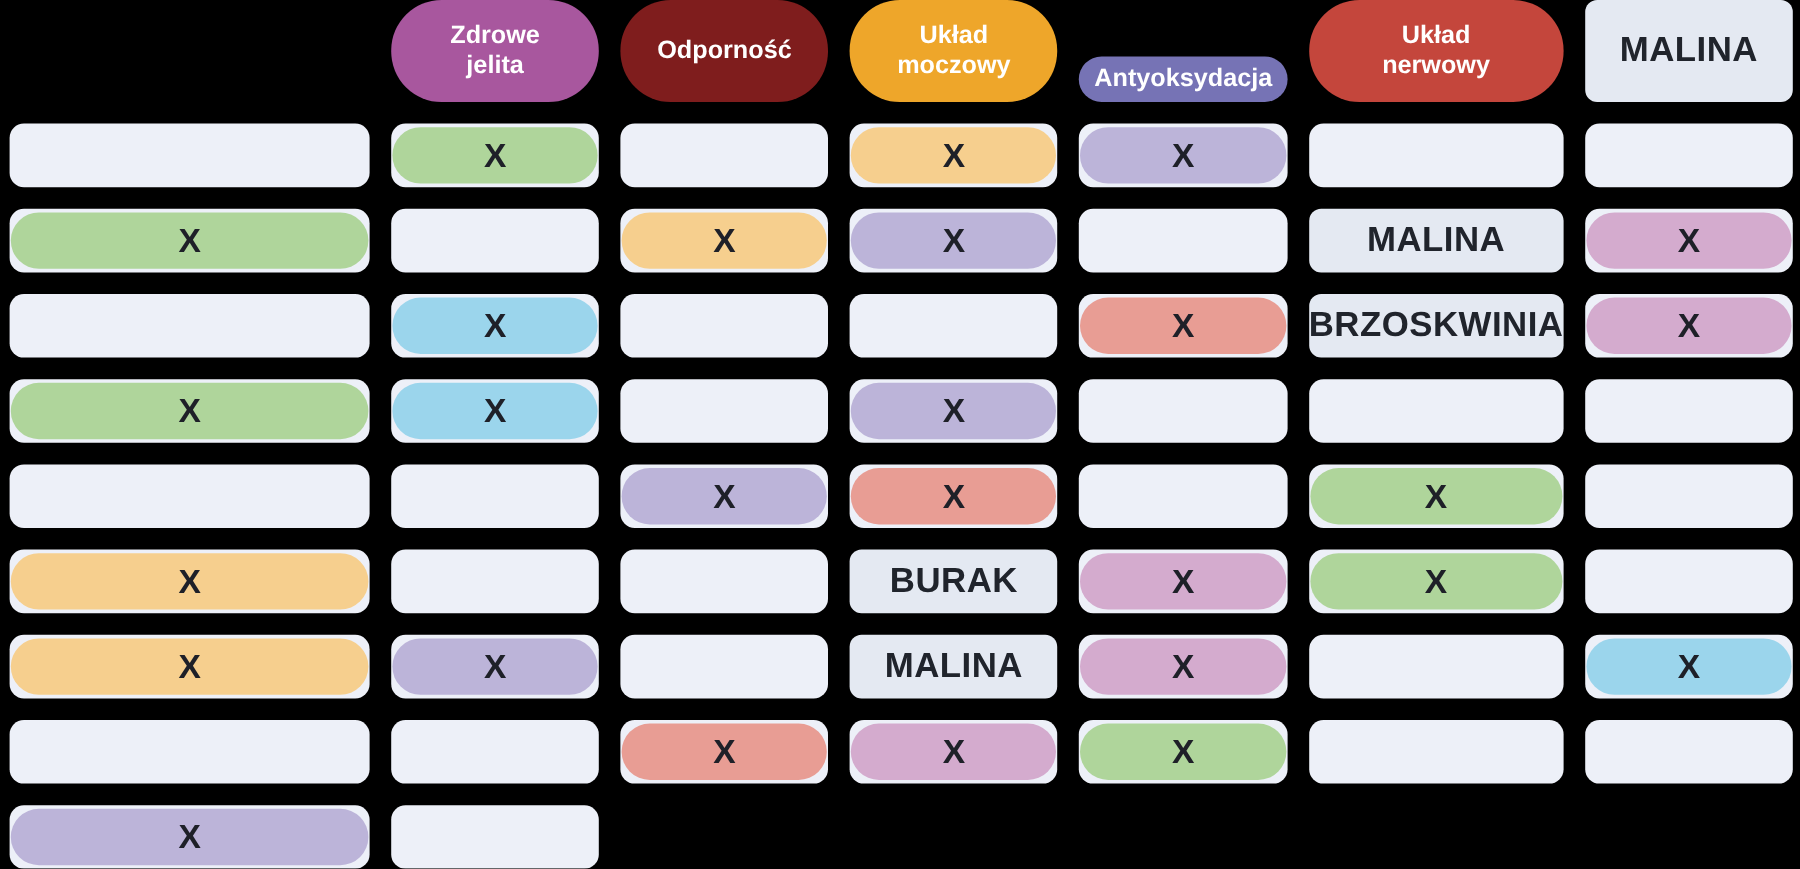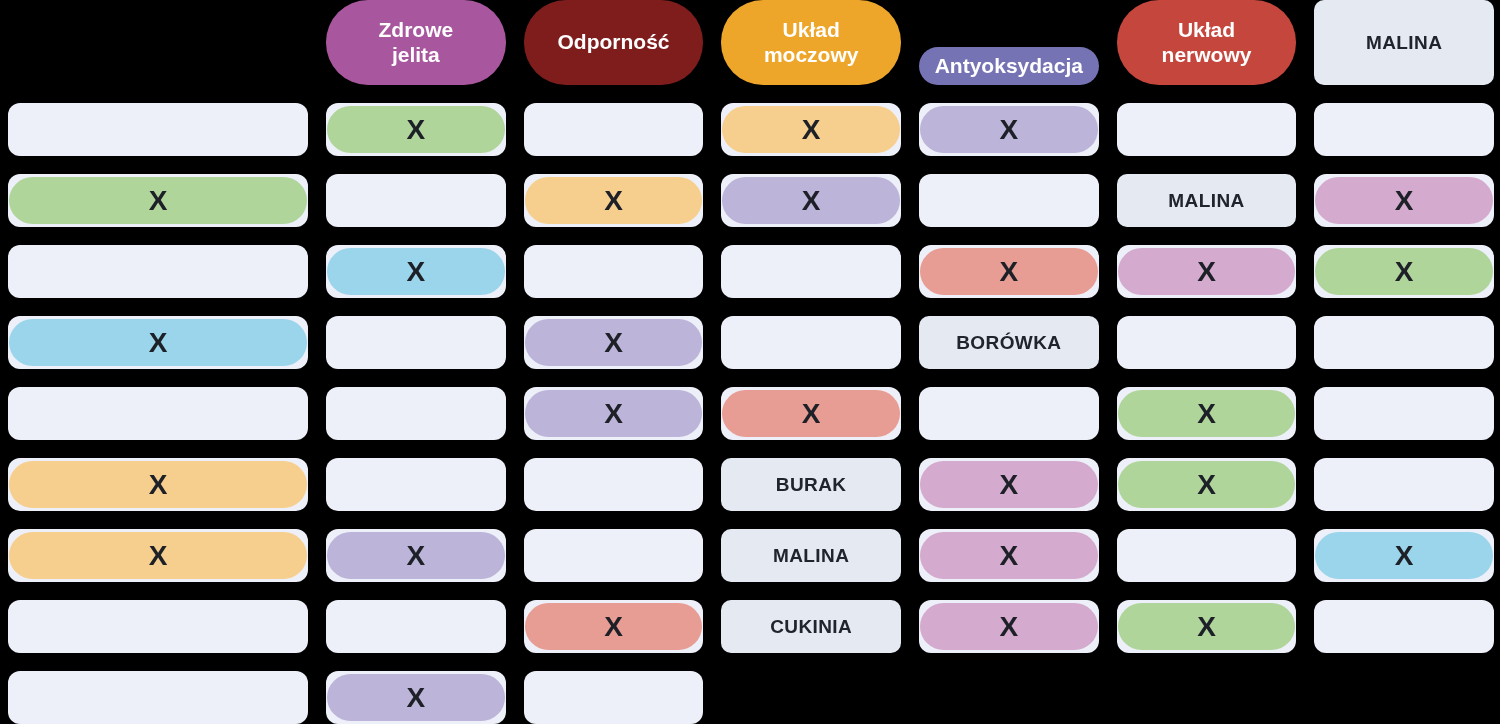--- a/index.html
+++ b/index.html
@@ -34,21 +34,21 @@
     font-weight: 600;
     line-height: 1.15;
     white-space: pre-line;
   }
   .lcell {
     background: #e4e9f2;
     border-radius: 10px;
     display: flex;
     align-items: center;
     justify-content: center;
-    font-size: 19px;
+    font-size: 29px;
     font-weight: 700;
     color: #20242c;
     letter-spacing: 0.4px;
   }
   .cell {
     background: #edf0f8;
     border-radius: 12px;
     position: relative;
   }
   .mark {
@@ -113,36 +113,36 @@
     <div class="cell"></div>
     <div class="cell">
         <div class="mark" style="background-color: rgb(155, 213, 236);">X</div>
       </div>
     <div class="cell"></div>
     <div class="cell"></div>
     <div class="cell">
         <div class="mark" style="background-color: rgb(232, 157, 148);">X</div>
       </div>
 
+    <div class="lcell">BRZOSKWINIA</div>
     <div class="cell">
         <div class="mark" style="background-color: rgb(212, 171, 206);">X</div>
       </div>
     <div class="cell">
         <div class="mark" style="background-color: rgb(175, 213, 155);">X</div>
       </div>
     <div class="cell">
         <div class="mark" style="background-color: rgb(155, 213, 236);">X</div>
       </div>
     <div class="cell"></div>
     <div class="cell">
         <div class="mark" style="background-color: rgb(188, 180, 217);">X</div>
       </div>
     <div class="cell"></div>
 
-    <div class="lcell">BORÓWKA</div>
     <div class="cell"></div>
     <div class="cell"></div>
     <div class="cell"></div>
     <div class="cell"></div>
     <div class="cell">
         <div class="mark" style="background-color: rgb(188, 180, 217);">X</div>
       </div>
     <div class="cell">
         <div class="mark" style="background-color: rgb(232, 157, 148);">X</div>
       </div>
@@ -181,21 +181,20 @@
     <div class="cell"></div>
     <div class="cell">
         <div class="mark" style="background-color: rgb(155, 213, 236);">X</div>
       </div>
     <div class="cell"></div>
     <div class="cell"></div>
     <div class="cell">
         <div class="mark" style="background-color: rgb(232, 157, 148);">X</div>
       </div>
 
-    <div class="lcell">CUKINIA</div>
     <div class="cell">
         <div class="mark" style="background-color: rgb(212, 171, 206);">X</div>
       </div>
     <div class="cell">
         <div class="mark" style="background-color: rgb(175, 213, 155);">X</div>
       </div>
     <div class="cell"></div>
     <div class="cell"></div>
     <div class="cell">
         <div class="mark" style="background-color: rgb(188, 180, 217);">X</div>

